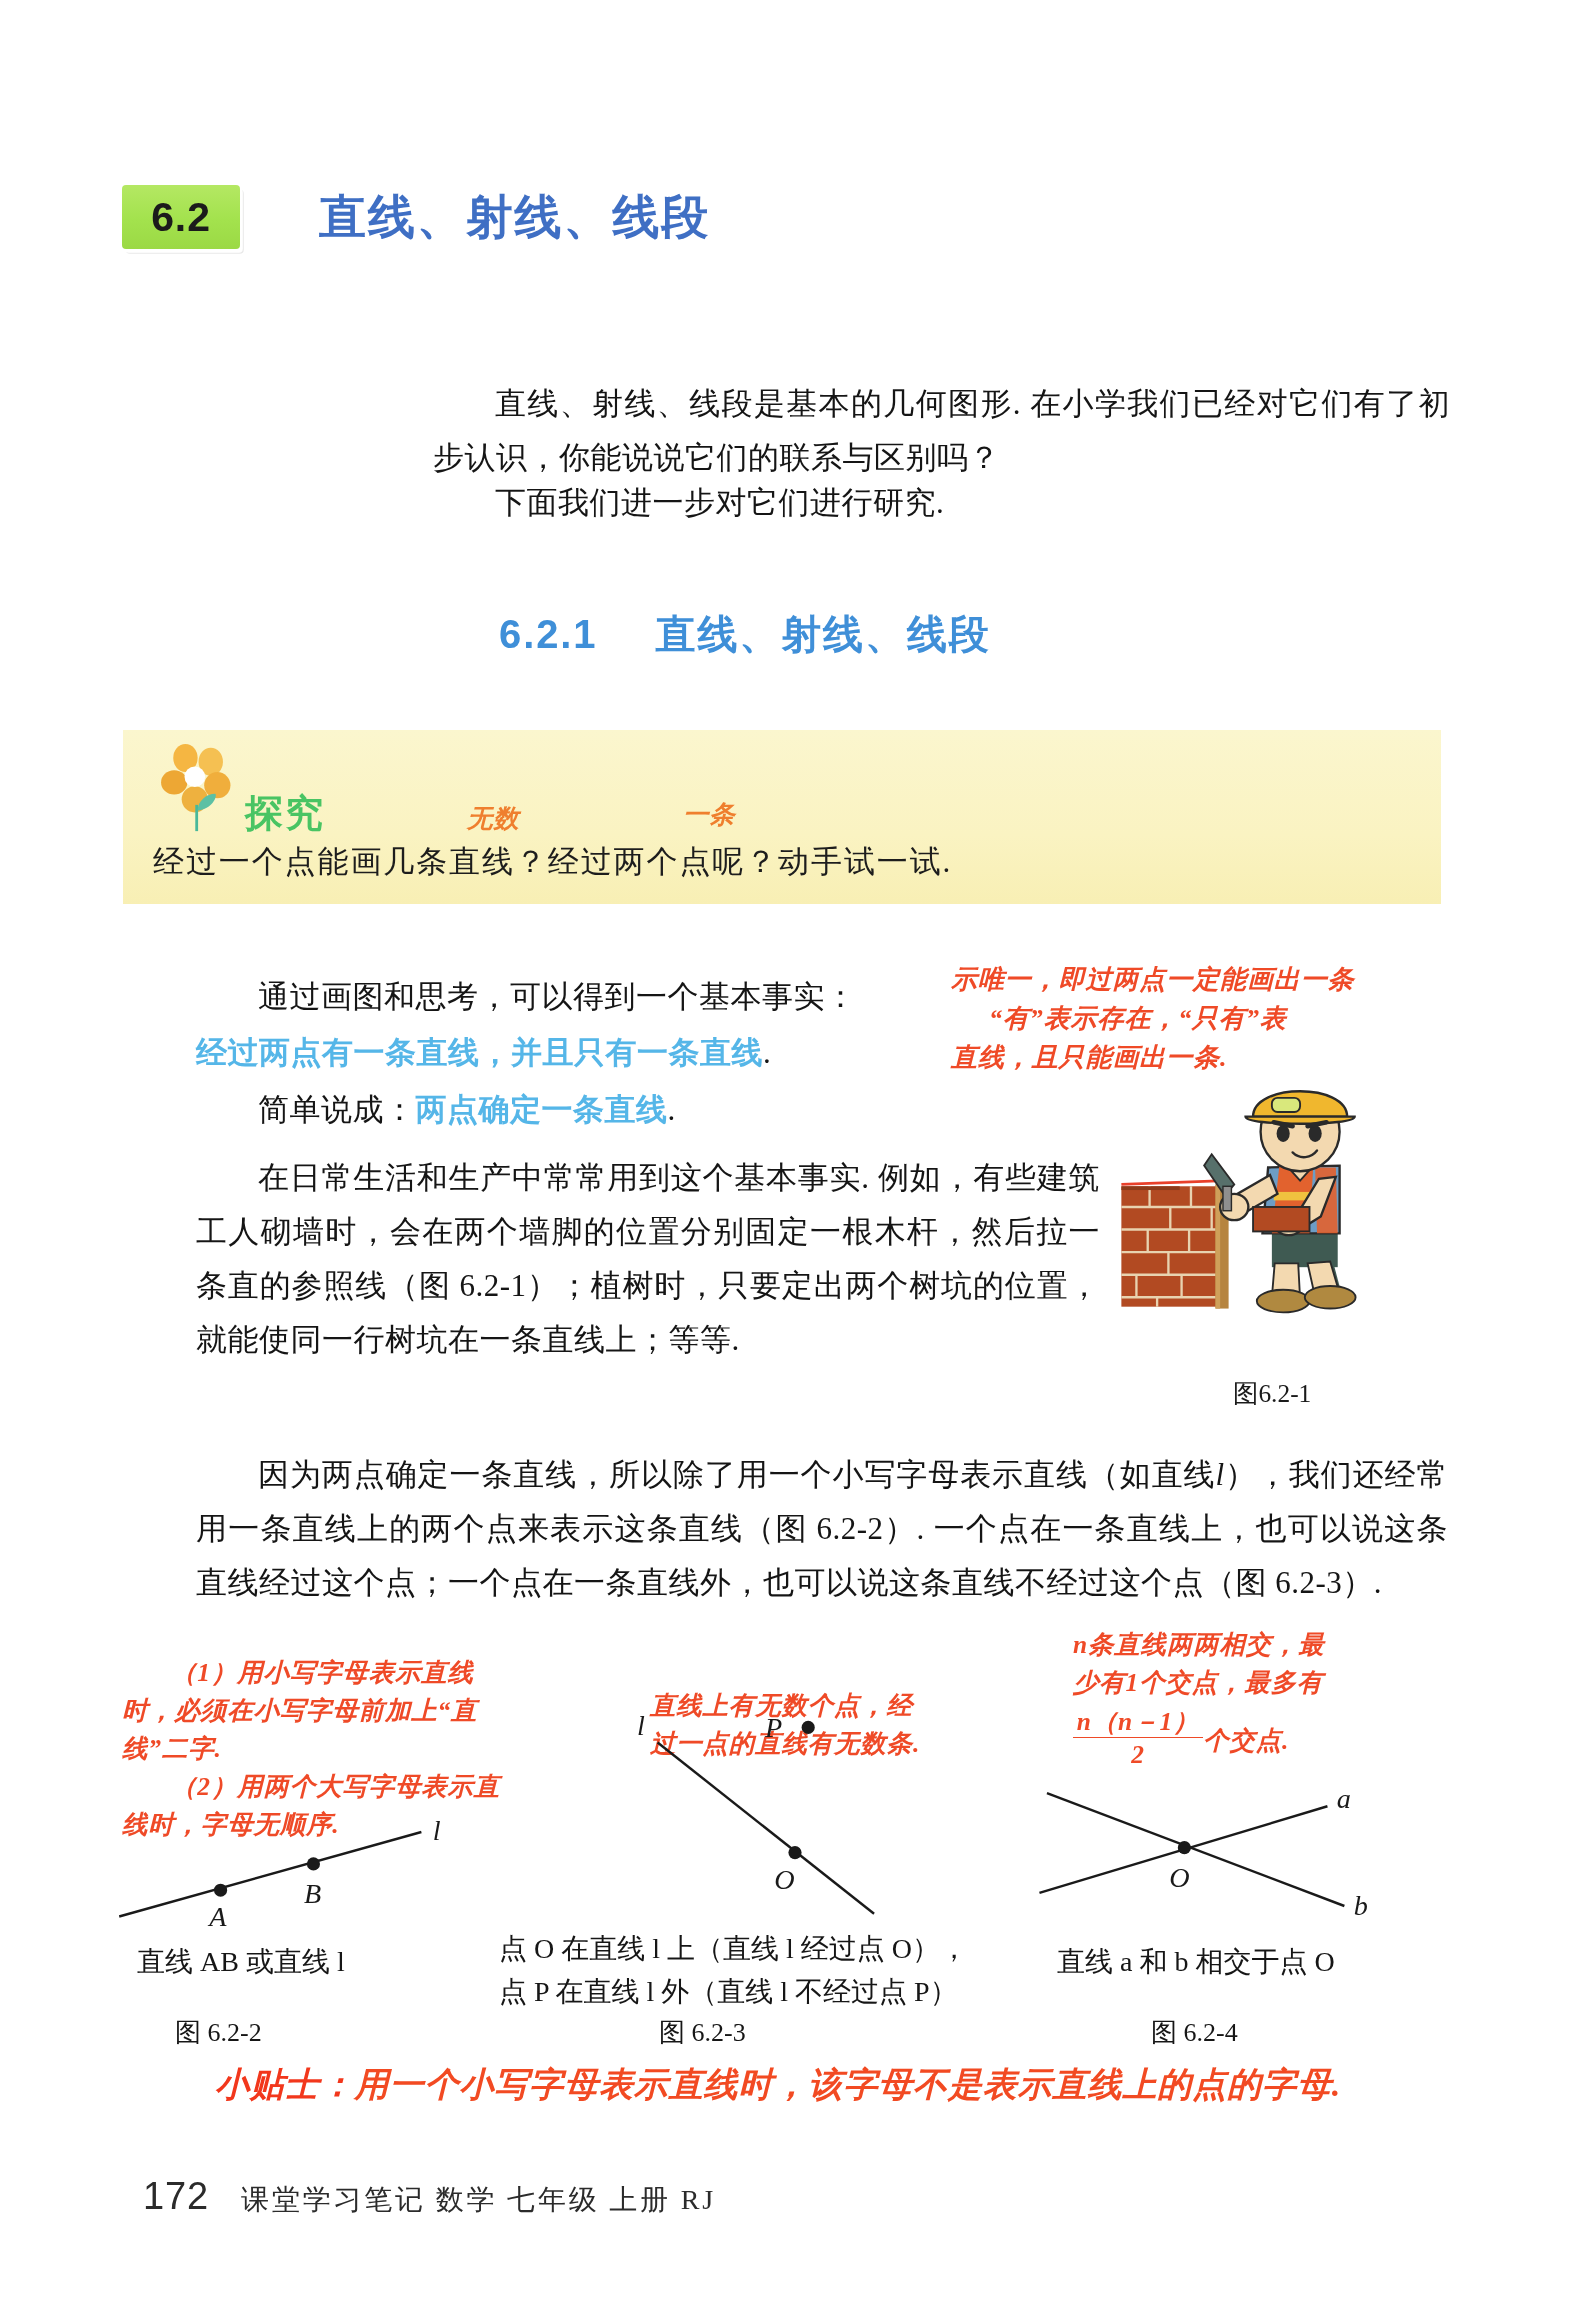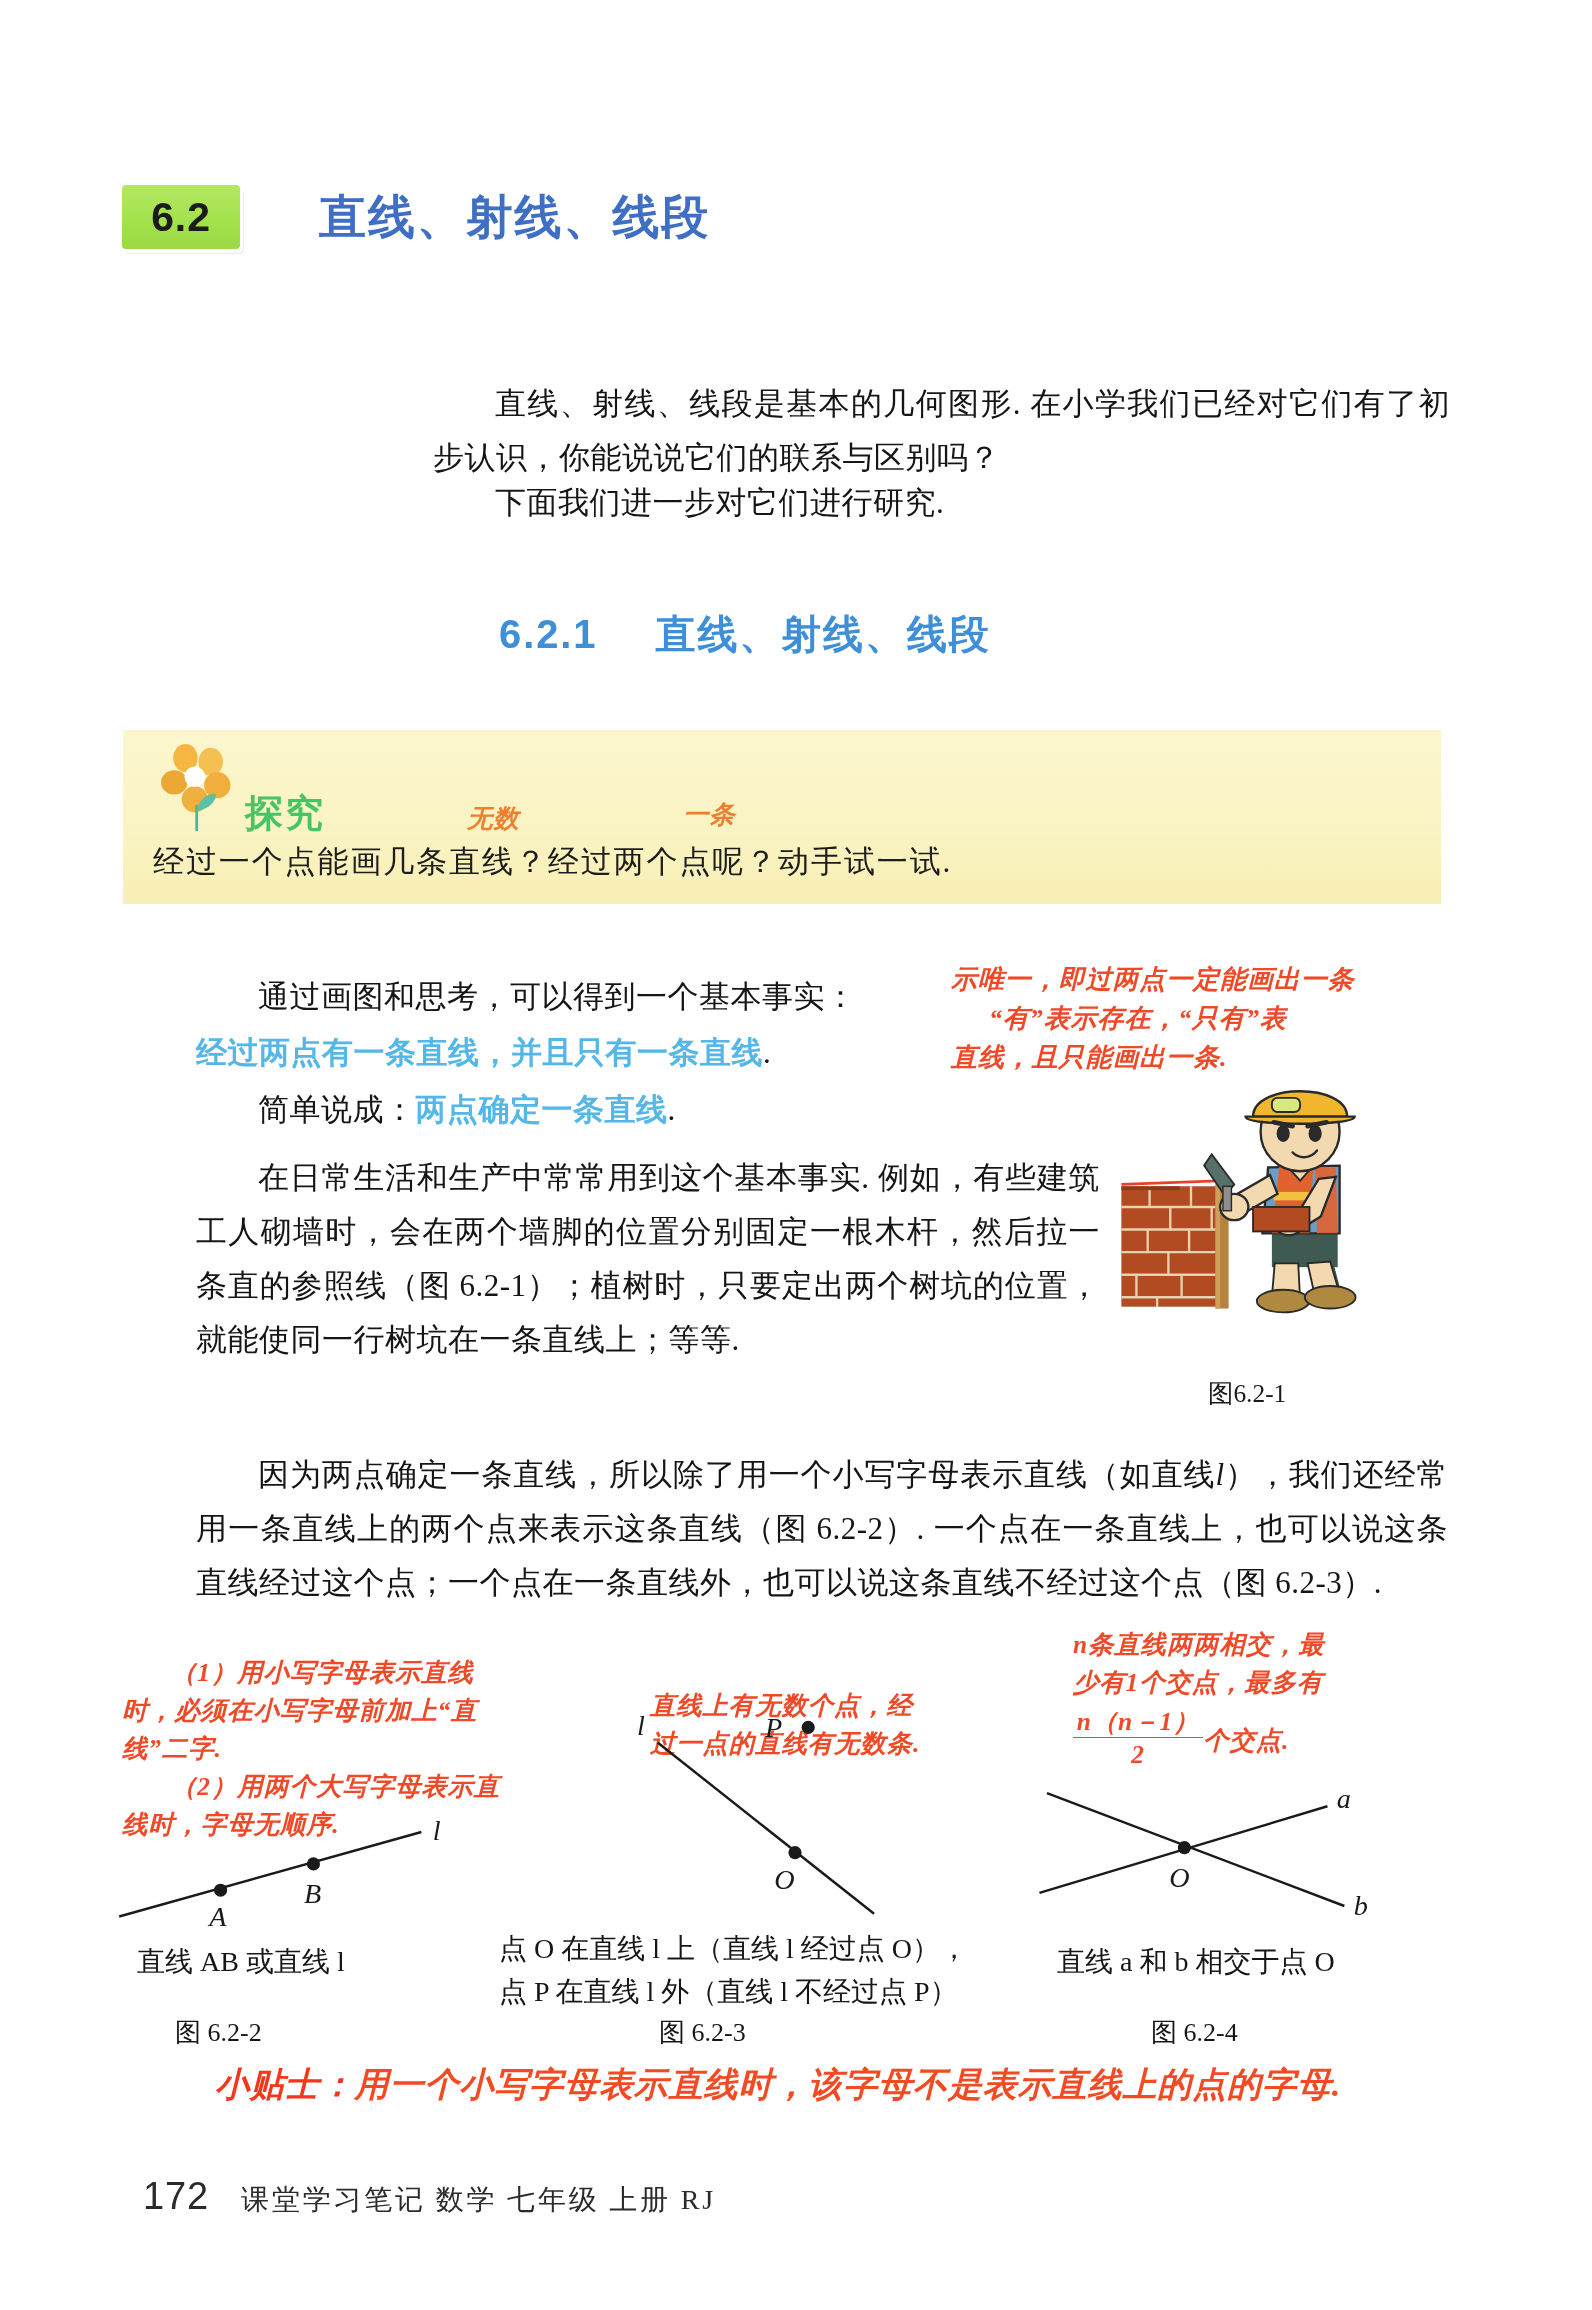--- a/index.html
+++ b/index.html
@@ -253,21 +253,21 @@
       <path d="M132 56 L248 56 C248 66, 132 66, 132 56 Z" fill="#f0b72e" stroke="#2a2a2a" stroke-width="2.5"></path>
       <rect x="160" y="36" width="30" height="15" rx="6" fill="#d9e87c" stroke="#2a2a2a" stroke-width="2"></rect>
 
       <ellipse cx="172" cy="74" rx="7" ry="9" fill="#2a2a2a"></ellipse>
       <ellipse cx="206" cy="74" rx="7" ry="9" fill="#2a2a2a"></ellipse>
       <path d="M162 62 L182 66" stroke="#2a2a2a" stroke-width="5" stroke-linecap="round"></path>
       <path d="M198 66 L218 62" stroke="#2a2a2a" stroke-width="5" stroke-linecap="round"></path>
       <path d="M182 94 C190 102, 202 100, 208 92" stroke="#2a2a2a" stroke-width="2.5" fill="none" stroke-linecap="round"></path>
     </g>
   </svg>
-  <div class="fig-cap" style="left:1208px; top:1377px;font-family:Liberation Serif, serif;">图6.2-1</div>
+  <div class="fig-cap" style="left:1233px; top:1377px;font-family:Liberation Serif, serif;">图6.2-1</div>
 
   <div class="para indent" style="left:196px; top:1448px; width:1252px;">
     <span>因为两点确定一条直线，所以除了用一个小写字母表示直线（如直线</span><span class="ital">l</span><span>），</span><span>我们还经常用一条直线上的两个点来表示这条直线（图 6.2-2）. 一个点在一条</span><span>直线上，也可以说这条直线经过这个点；一个点在一条直线外，也可以说这条</span><span>直线不经过这个点（图 6.2-3）.</span>
   </div>
 
   <div class="hw sm" style="left:122px; top:1653px; width:443px;">
     <div style="text-indent:49px">（1）用小写字母表示直线</div>
     <div>时，必须在小写字母前加上“直</div>
     <div>线”二字.</div>
     <div style="text-indent:49px">（2）用两个大写字母表示直</div>

